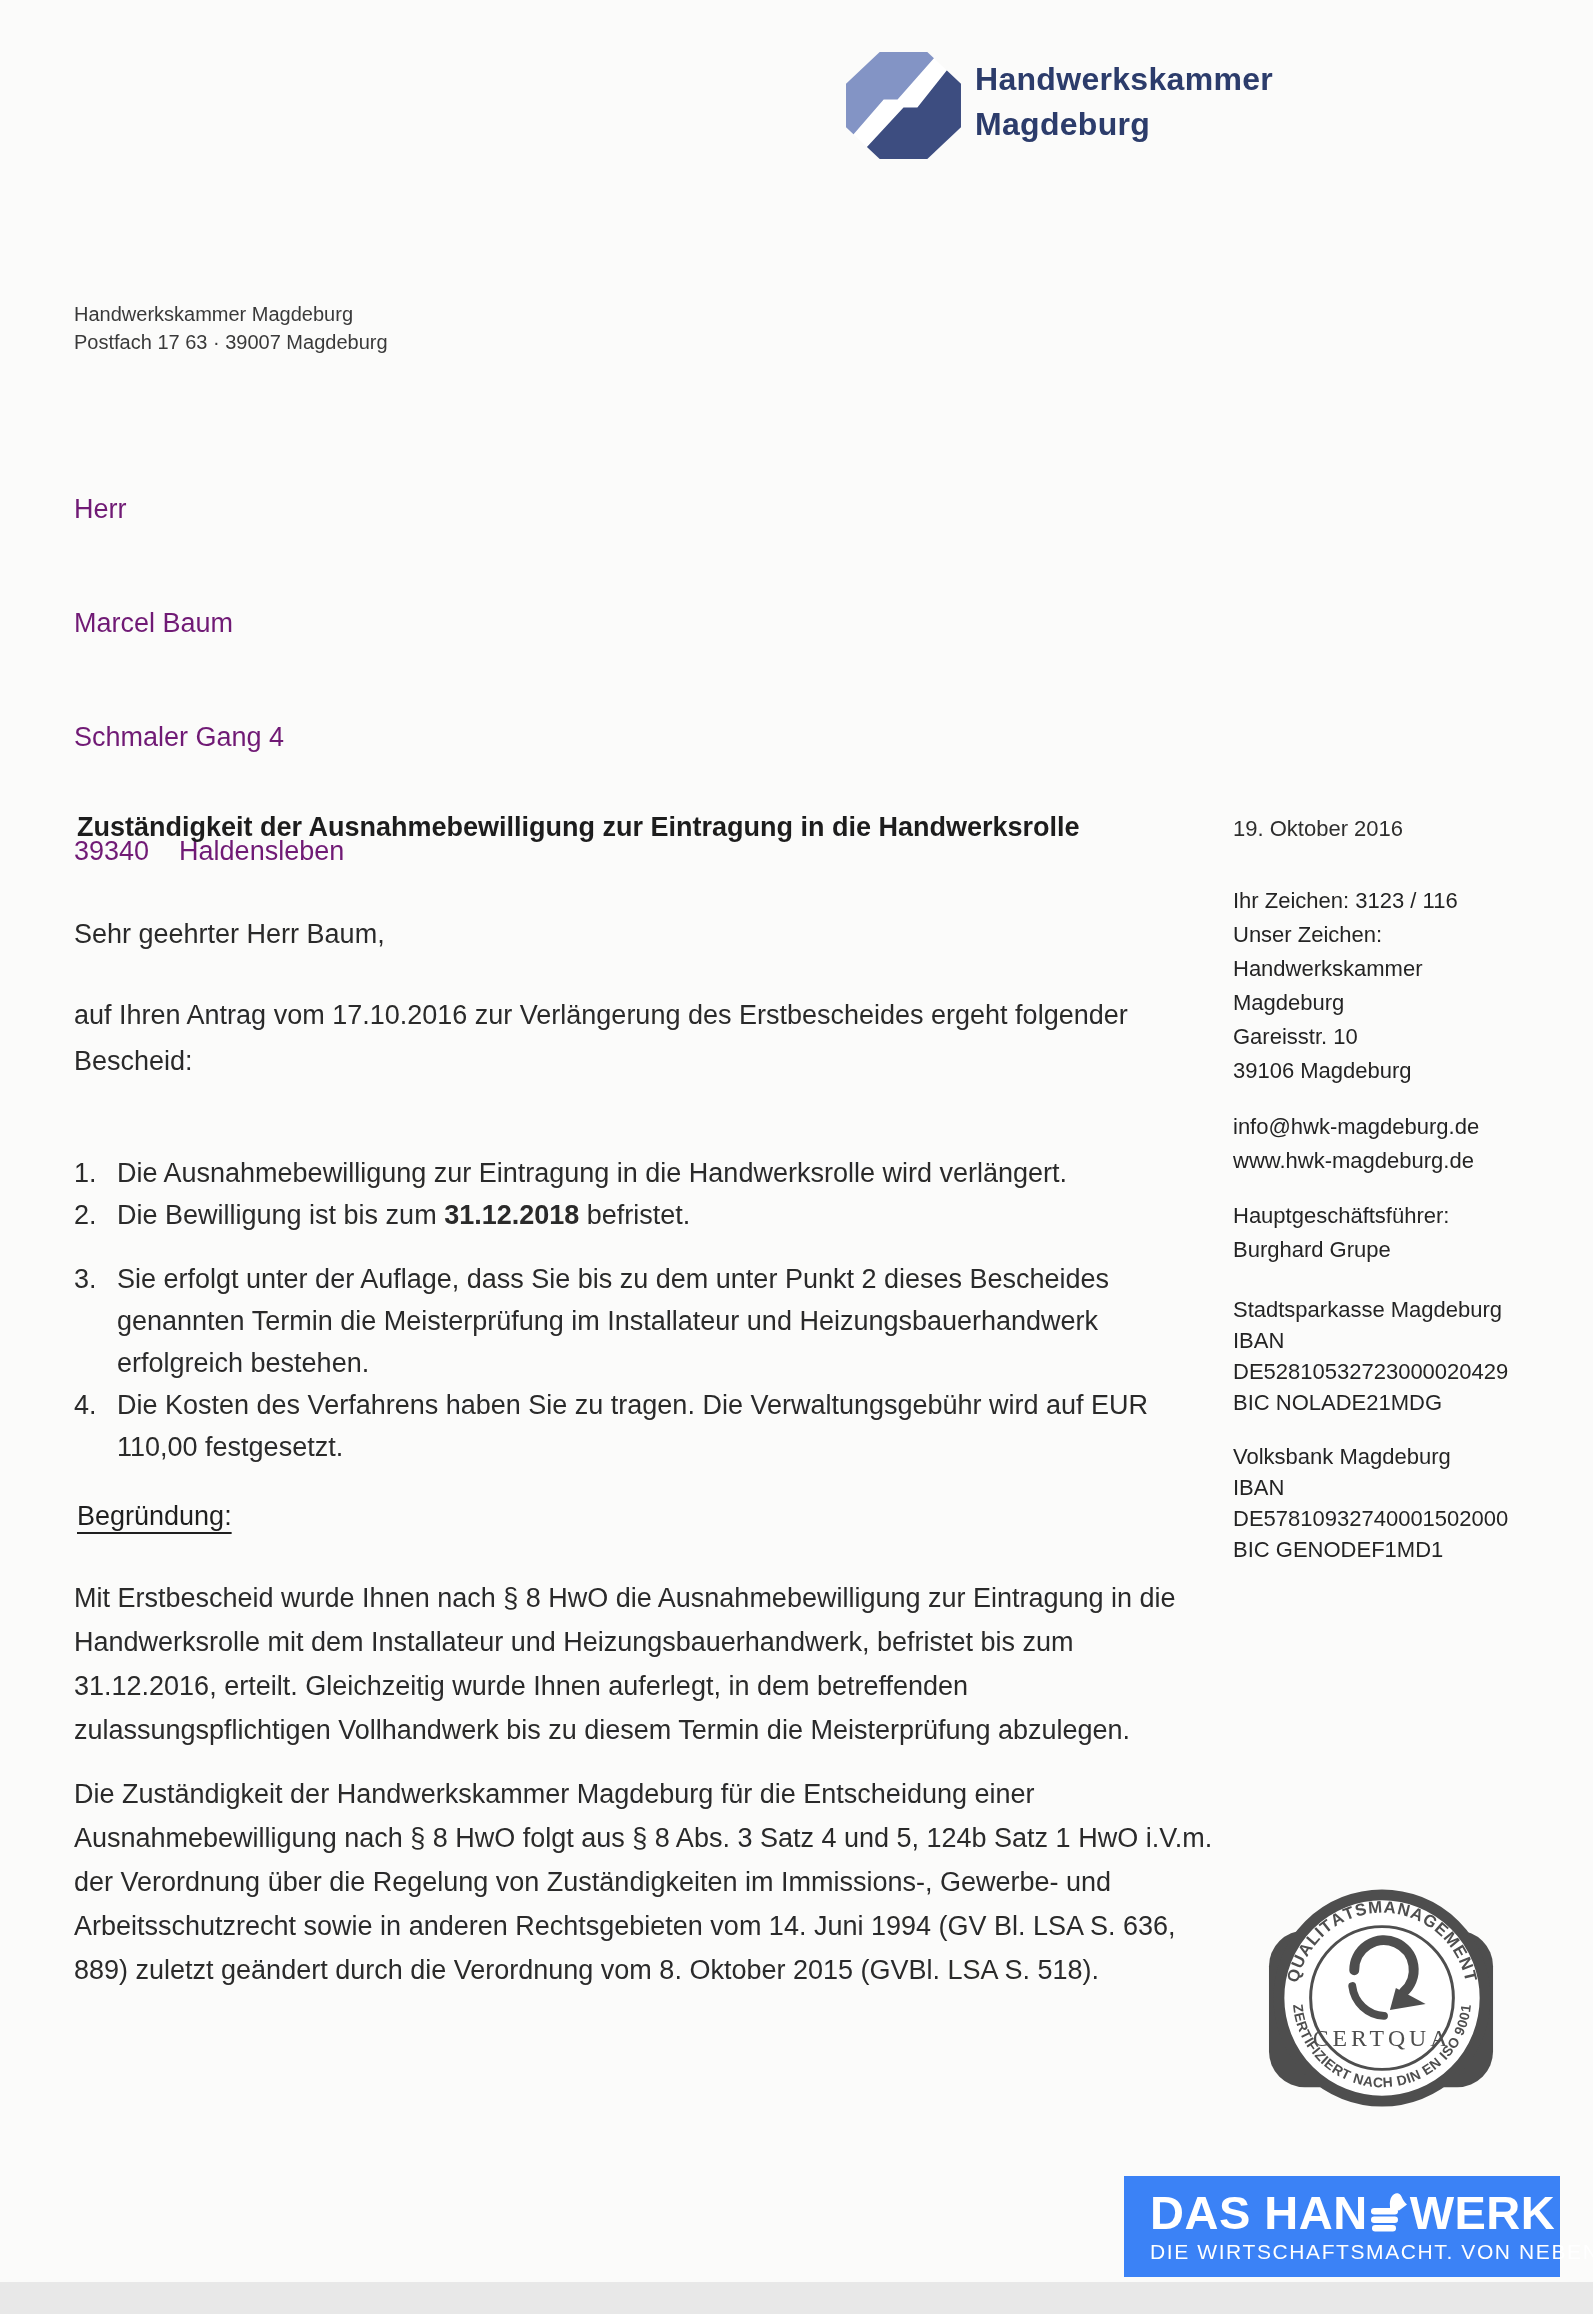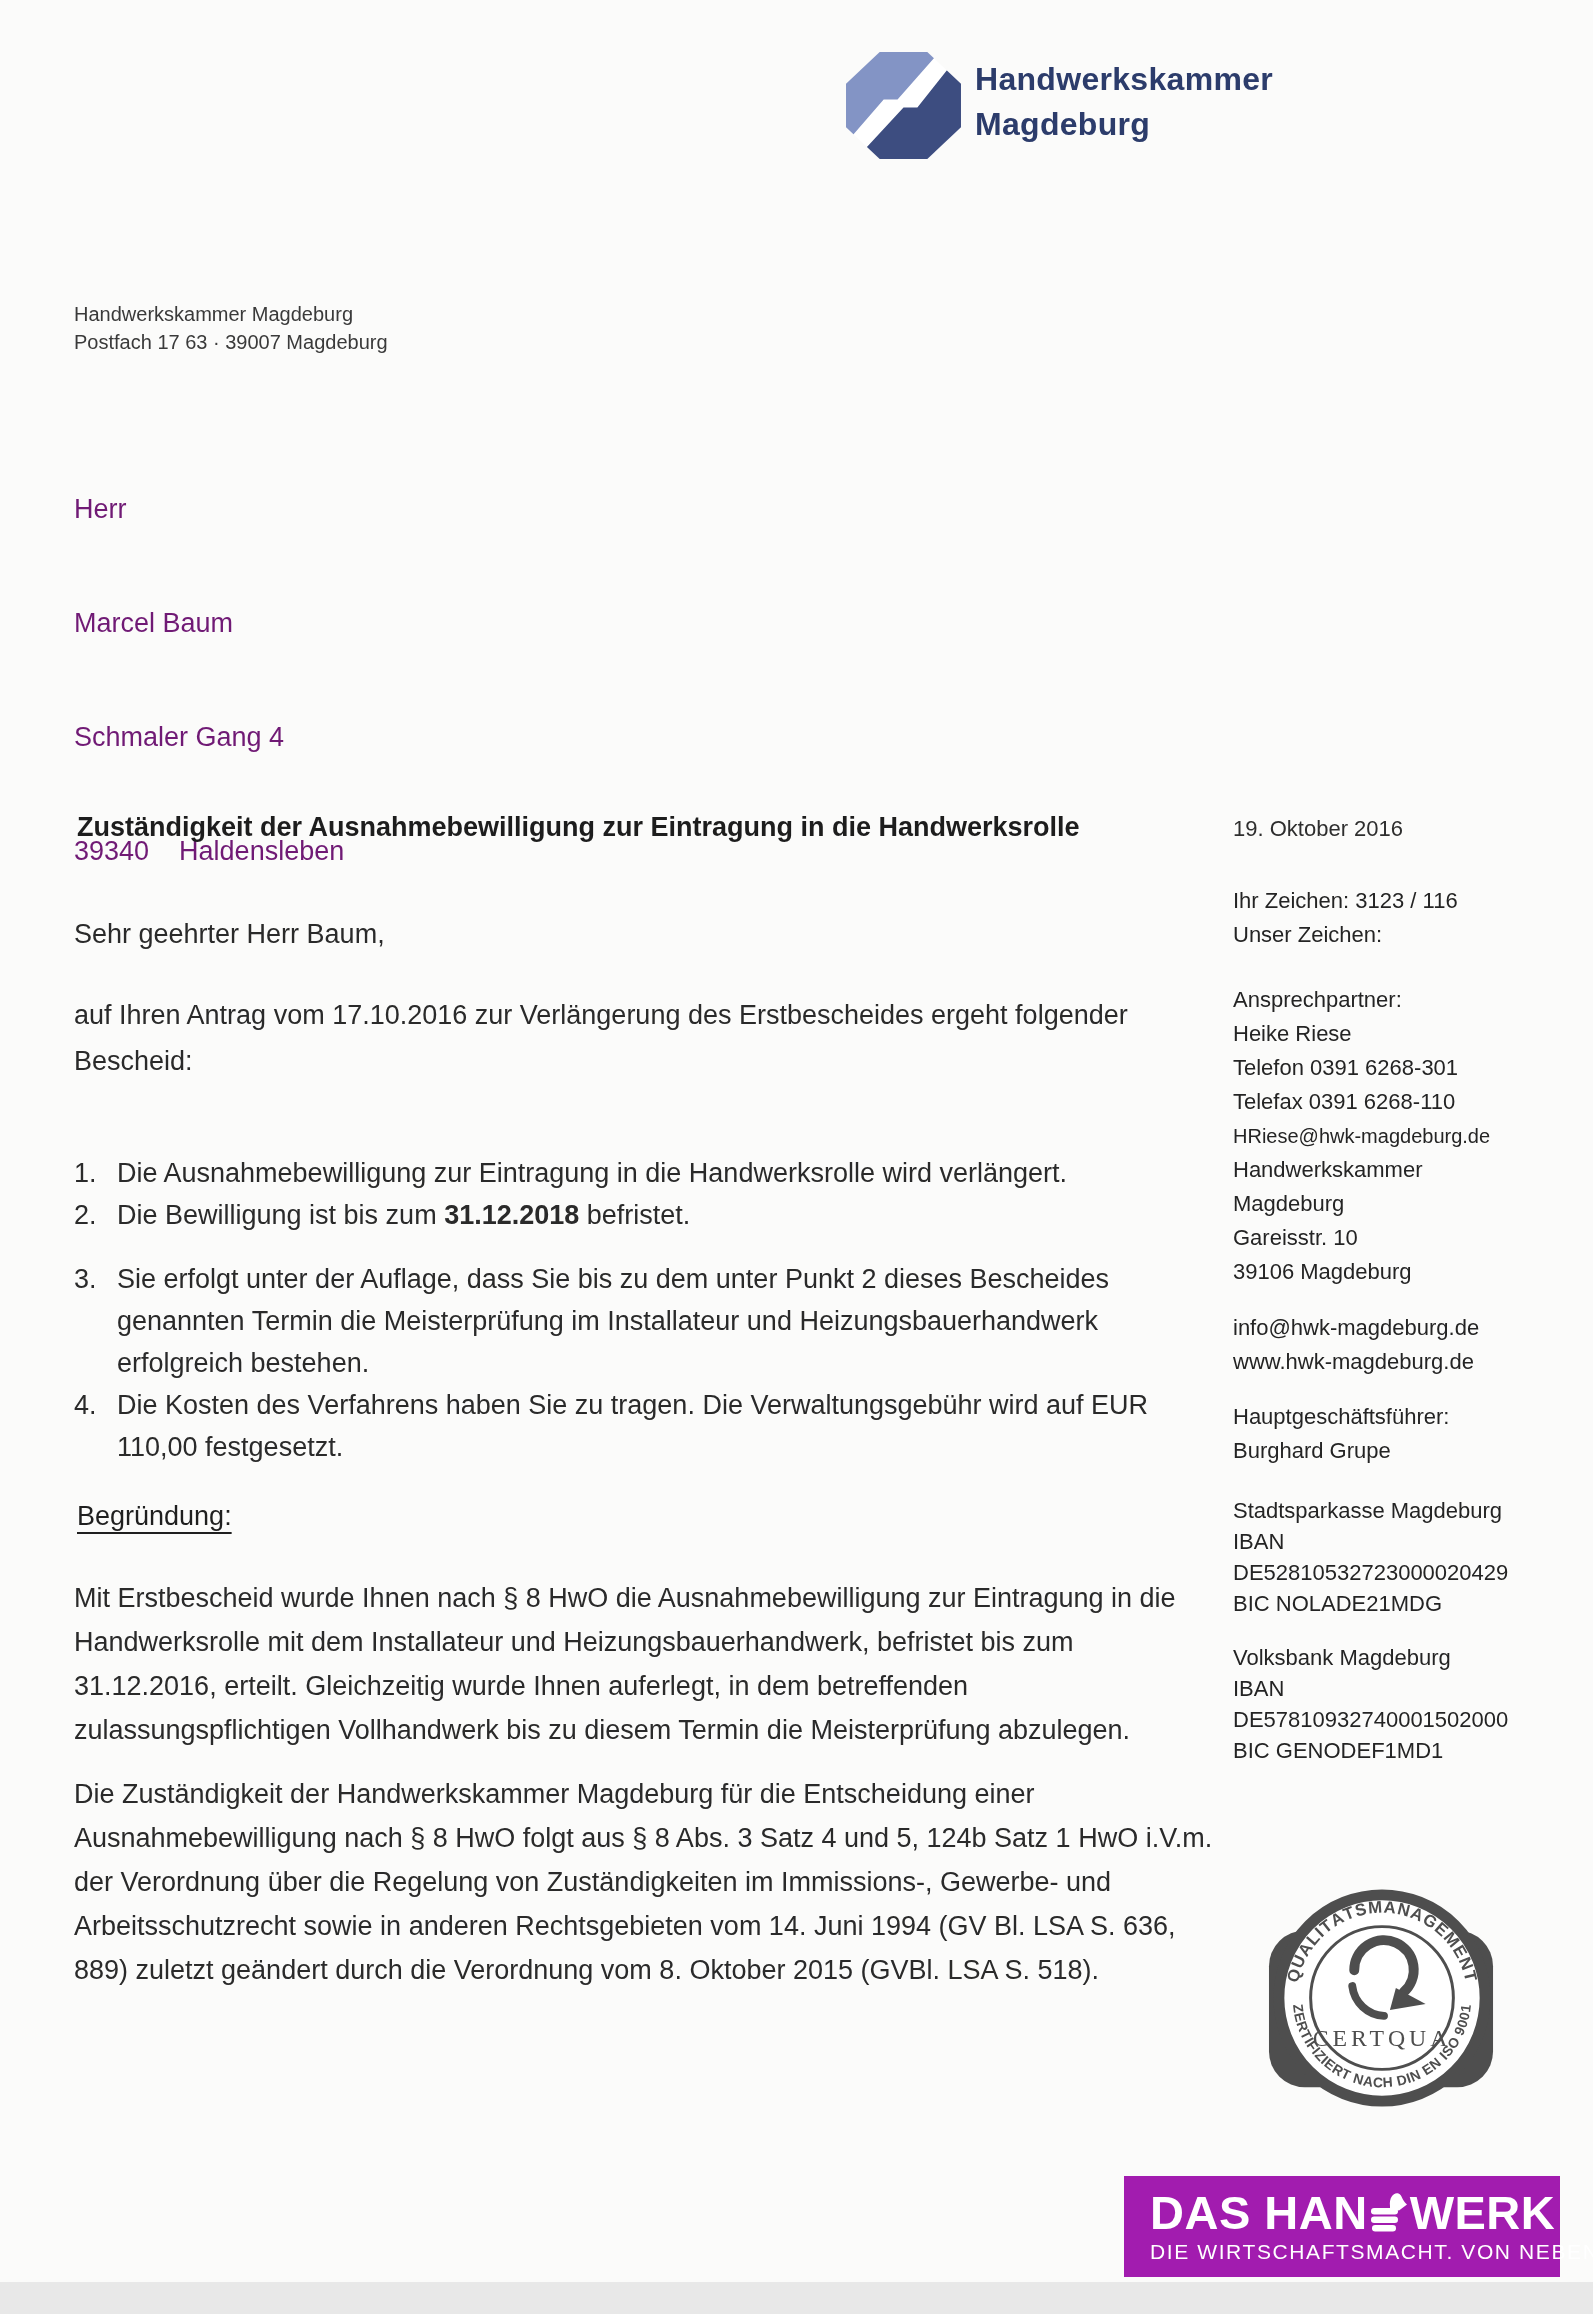--- a/index.html
+++ b/index.html
@@ -134,27 +134,20 @@
   </div>
 
   <div class="abs reason-heading">Begründung:</div>
   <div class="abs para1">Mit Erstbescheid wurde Ihnen nach § 8 HwO die Ausnahmebewilligung zur Eintragung in die Handwerksrolle mit dem Installateur und Heizungsbauerhandwerk, befristet bis zum 31.12.2016, erteilt. Gleichzeitig wurde Ihnen auferlegt, in dem betreffenden zulassungspflichtigen Vollhandwerk bis zu diesem Termin die Meisterprüfung abzulegen.</div>
   <div class="abs para2">Die Zuständigkeit der Handwerkskammer Magdeburg für die Entscheidung einer Ausnahmebewilligung nach § 8 HwO folgt aus § 8 Abs. 3 Satz 4 und 5, 124b Satz 1 HwO i.V.m. der Verordnung über die Regelung von Zuständigkeiten im Immissions-, Gewerbe- und Arbeitsschutzrecht sowie in anderen Rechtsgebieten vom 14. Juni 1994 (GV Bl. LSA S. 636, 889) zuletzt geändert durch die Verordnung vom 8. Oktober 2015 (GVBl. LSA S. 518).</div>
 
   <div class="abs info-col">
     <div class="blk-refs">
       <div>Ihr Zeichen: 3123 / 116</div>
       <div>Unser Zeichen:</div>
-    </div>
-    <div class="blk-contact">
-      <div>Ansprechpartner:</div>
-      <div>Heike Riese</div>
-      <div>Telefon 0391 6268-301</div>
-      <div>Telefax 0391 6268-110</div>
-      <div class="email-small">HRiese@hwk-magdeburg.de</div>
     </div>
     <div class="blk-address">
       <div>Handwerkskammer</div>
       <div>Magdeburg</div>
       <div>Gareisstr. 10</div>
       <div>39106 Magdeburg</div>
     </div>
     <div class="blk-emails">
       <div>info@hwk-magdeburg.de</div>
       <div>www.hwk-magdeburg.de</div>
@@ -192,21 +185,21 @@
       </text>
       <g>
         <path d="M 88,92 A 30,30 0 1 1 138,114" fill="none" stroke="#4e4e4e" stroke-width="10" stroke-linecap="round"></path>
         <path d="M 86,108 A 34,34 0 0 0 118,138" fill="none" stroke="#4e4e4e" stroke-width="8" stroke-linecap="round"></path>
         <path d="M 130,110 L 160,126 L 124,132 Z" fill="#4e4e4e"></path>
       </g>
       <text x="116" y="168" text-anchor="middle" class="seal-center-text" font-size="24" letter-spacing="4">CERTQUA</text>
     </svg>
   </div>
 
-  <div class="abs footer-logo" style="background:#a21caf;">
+  <div class="abs footer-logo" style="background:#3b82f6;">
     <div class="footer-line1">
       <span>DAS HAN</span>
         <span class="thumb"><svg width="40" height="44" viewBox="0 0 40 44" xmlns="http://www.w3.org/2000/svg">
             <g fill="#ffffff">
               <rect x="2" y="17" width="27" height="6.5" rx="3.2"></rect>
               <rect x="2" y="25.5" width="27" height="6.5" rx="3.2"></rect>
               <rect x="3" y="34" width="24" height="6.5" rx="3.2"></rect>
               <path d="M21 15 C20 6 25 1 29.5 2.5 C33.5 4 32.5 9 38 13.5 L30 19.5 L21 17.5 Z"></path>
             </g>
           </svg></span>

